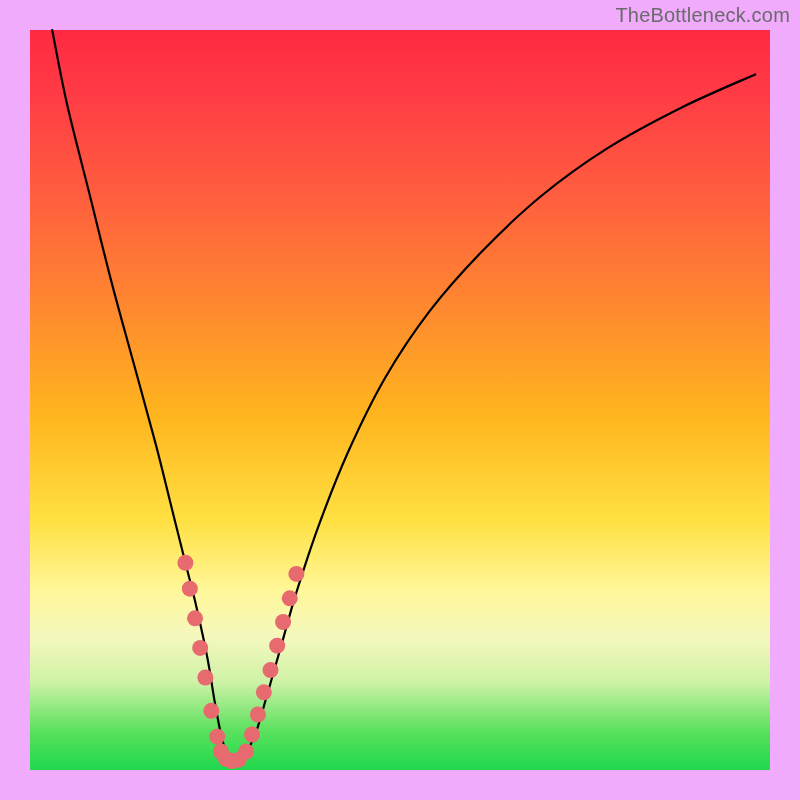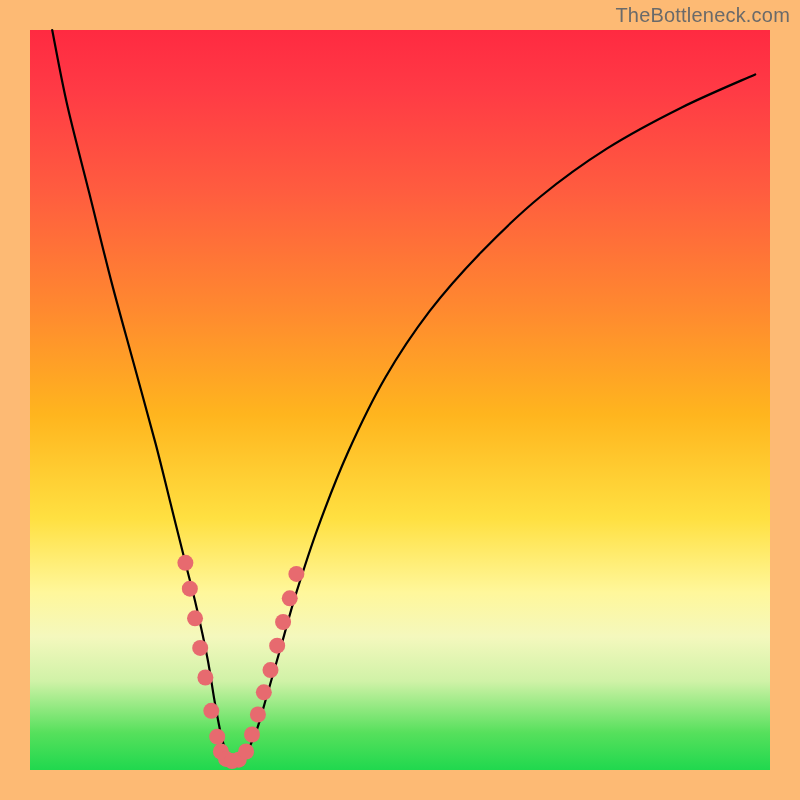--- a/index.html
+++ b/index.html
@@ -8,21 +8,21 @@
     width: 800px;
     height: 800px;
     overflow: hidden;
     background: #000;
     font-family: Arial, Helvetica, sans-serif;
   }
   .frame {
     position: absolute;
     left: 0; top: 0;
     width: 800px; height: 800px;
-    background: #fdba74;
+    background: #f0abfc;
   }
   .plot-area {
     position: absolute;
     left: 30px;
     top: 30px;
     width: 740px;
     height: 740px;
     
     background: linear-gradient(
       to bottom,

